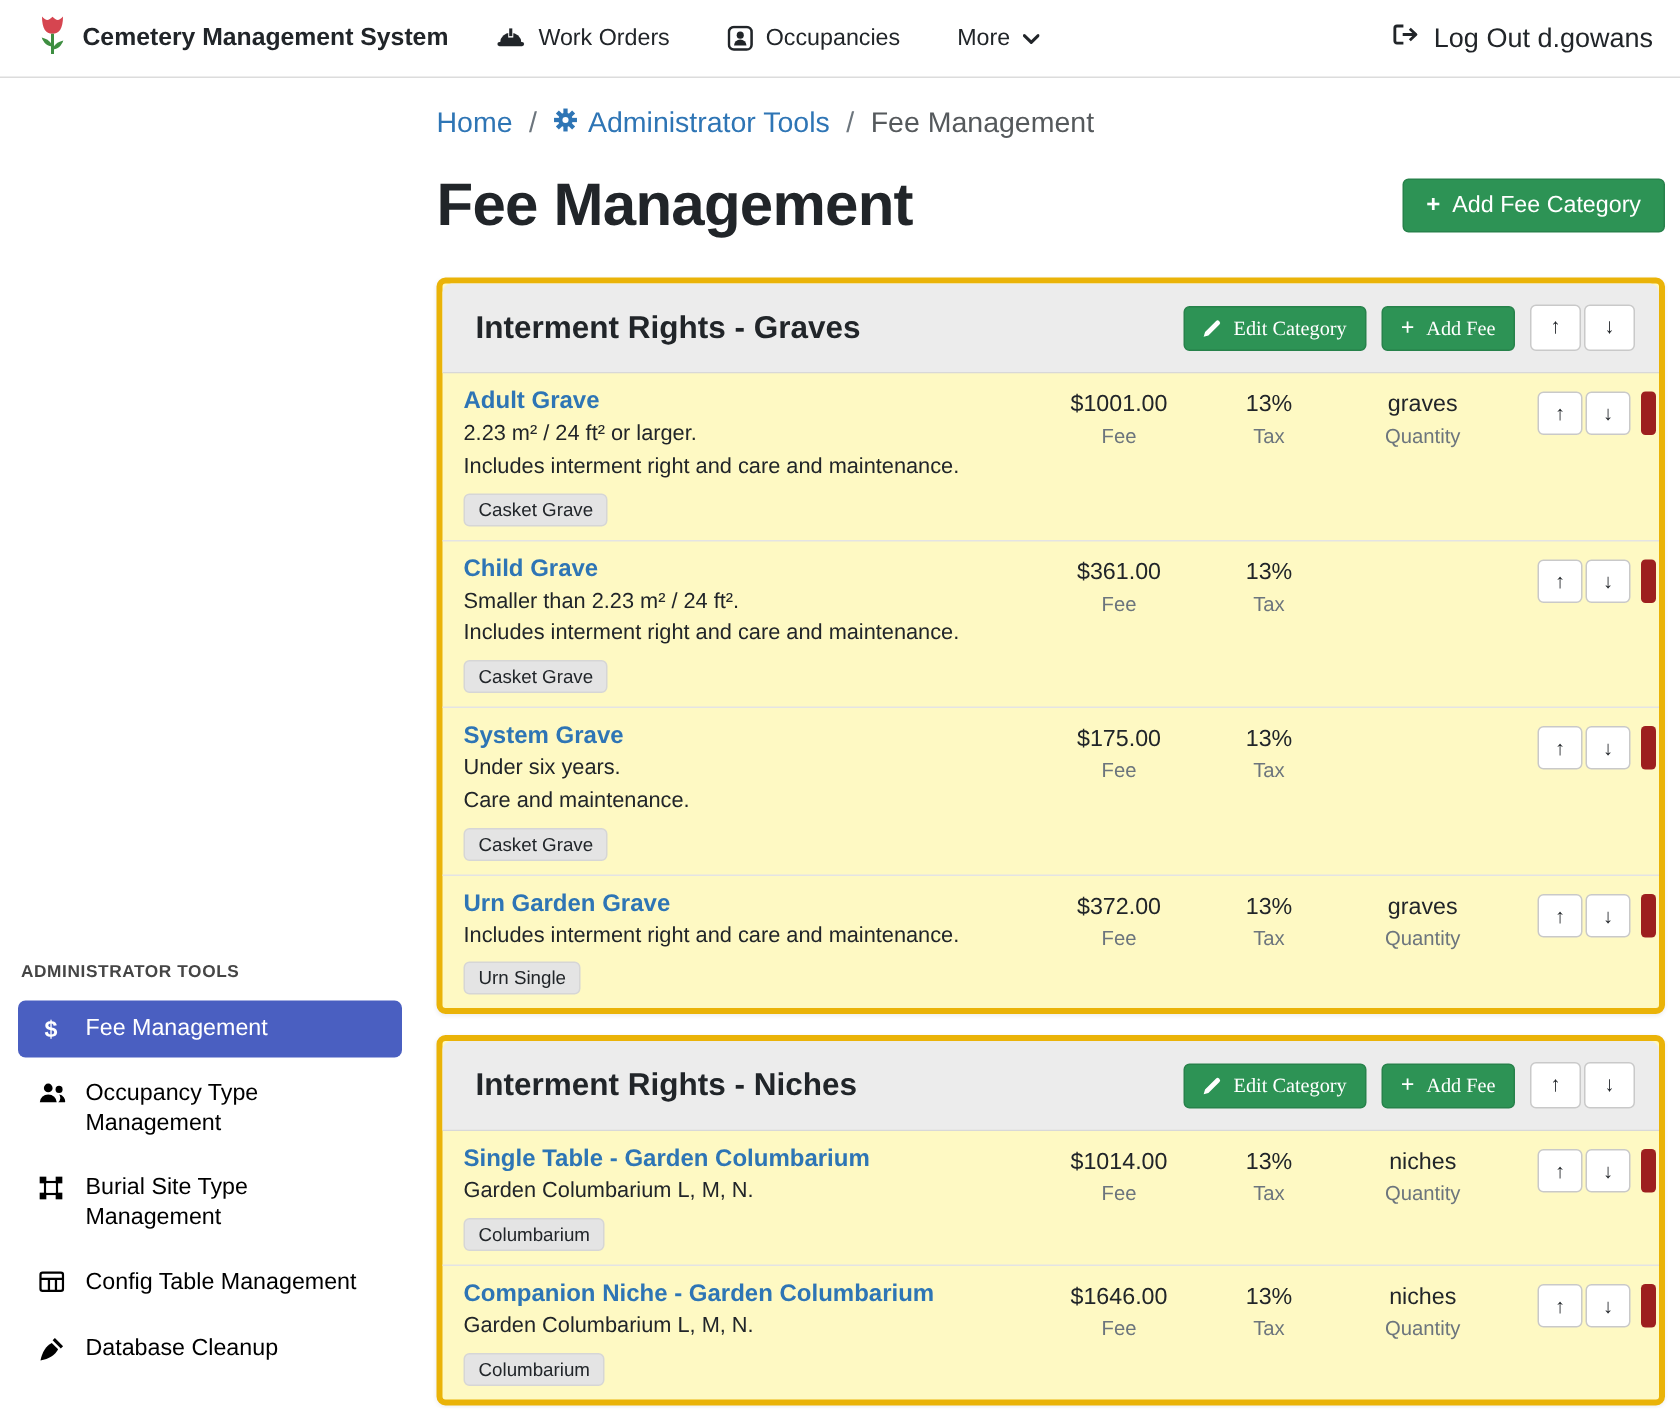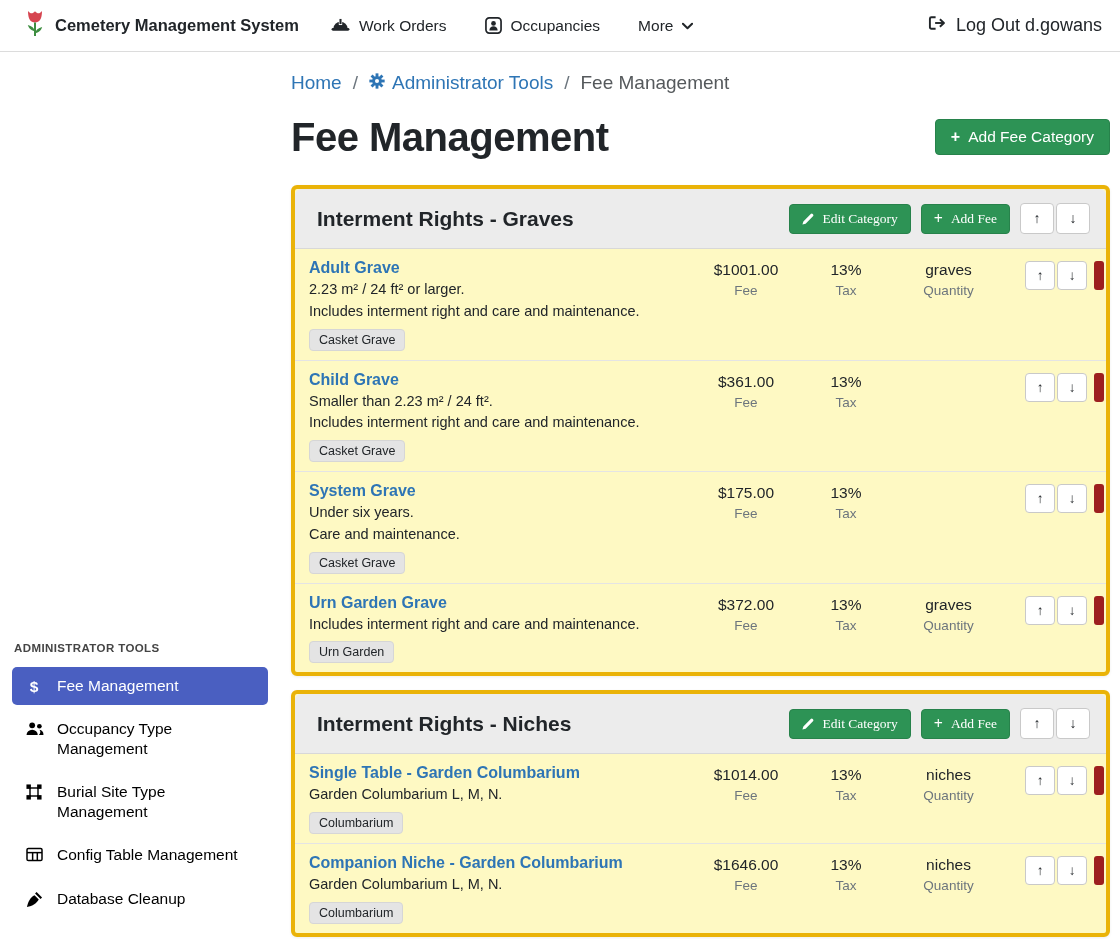--- a/index.html
+++ b/index.html
@@ -363,21 +363,21 @@
     </div>
     <div class="delete-sliver"></div>
   </div>
 
   <div class="fee-row">
     <div class="col-desc">
       <a class="fee-name">Urn Garden Grave</a>
       <div class="fee-descs">
                   <div class="fee-desc">Includes interment right and care and maintenance.</div>
                 </div>
-      <div><span class="badge fee-badge">Urn Garden</span></div>
+      <div><span class="badge fee-badge">Urn Single</span></div>
     </div>
     <div class="num-col col-fee">
       <div class="num-val fee-amount">$372.00</div>
       <div class="num-label">Fee</div>
     </div>
     <div class="num-col col-tax">
       <div class="num-val fee-tax">13%</div>
       <div class="num-label">Tax</div>
     </div>
     <div class="num-col col-qty">

